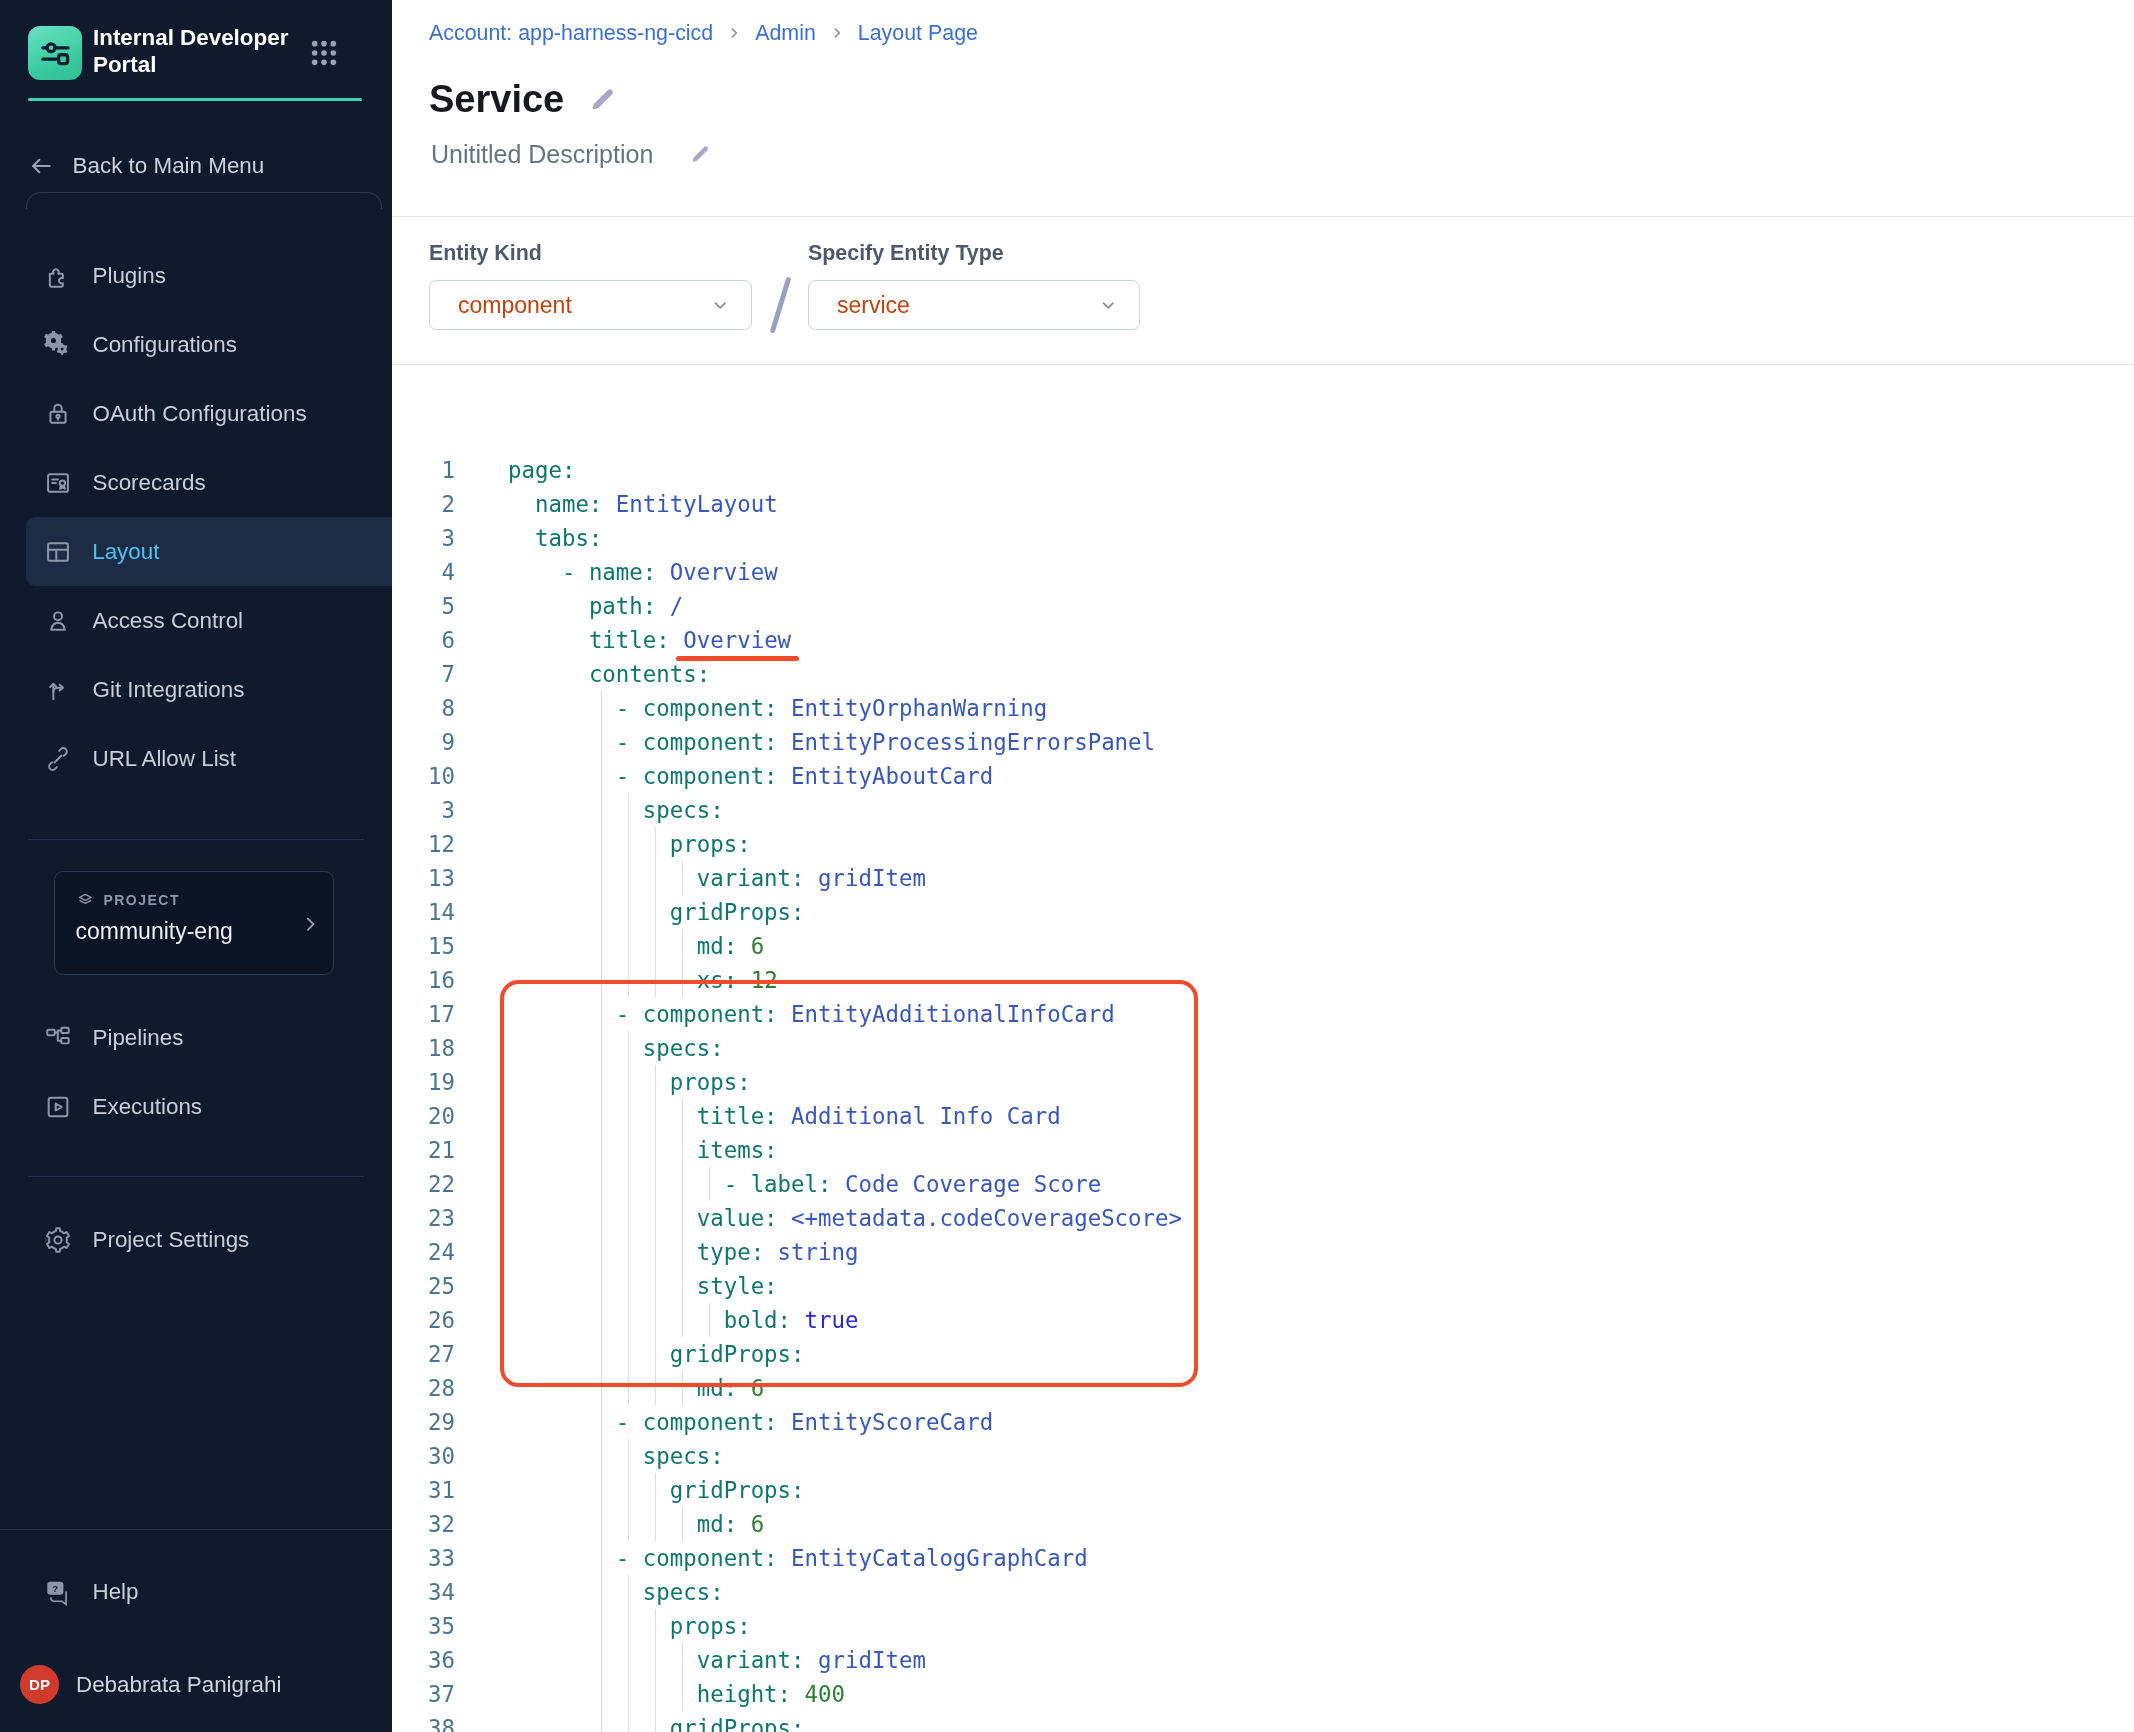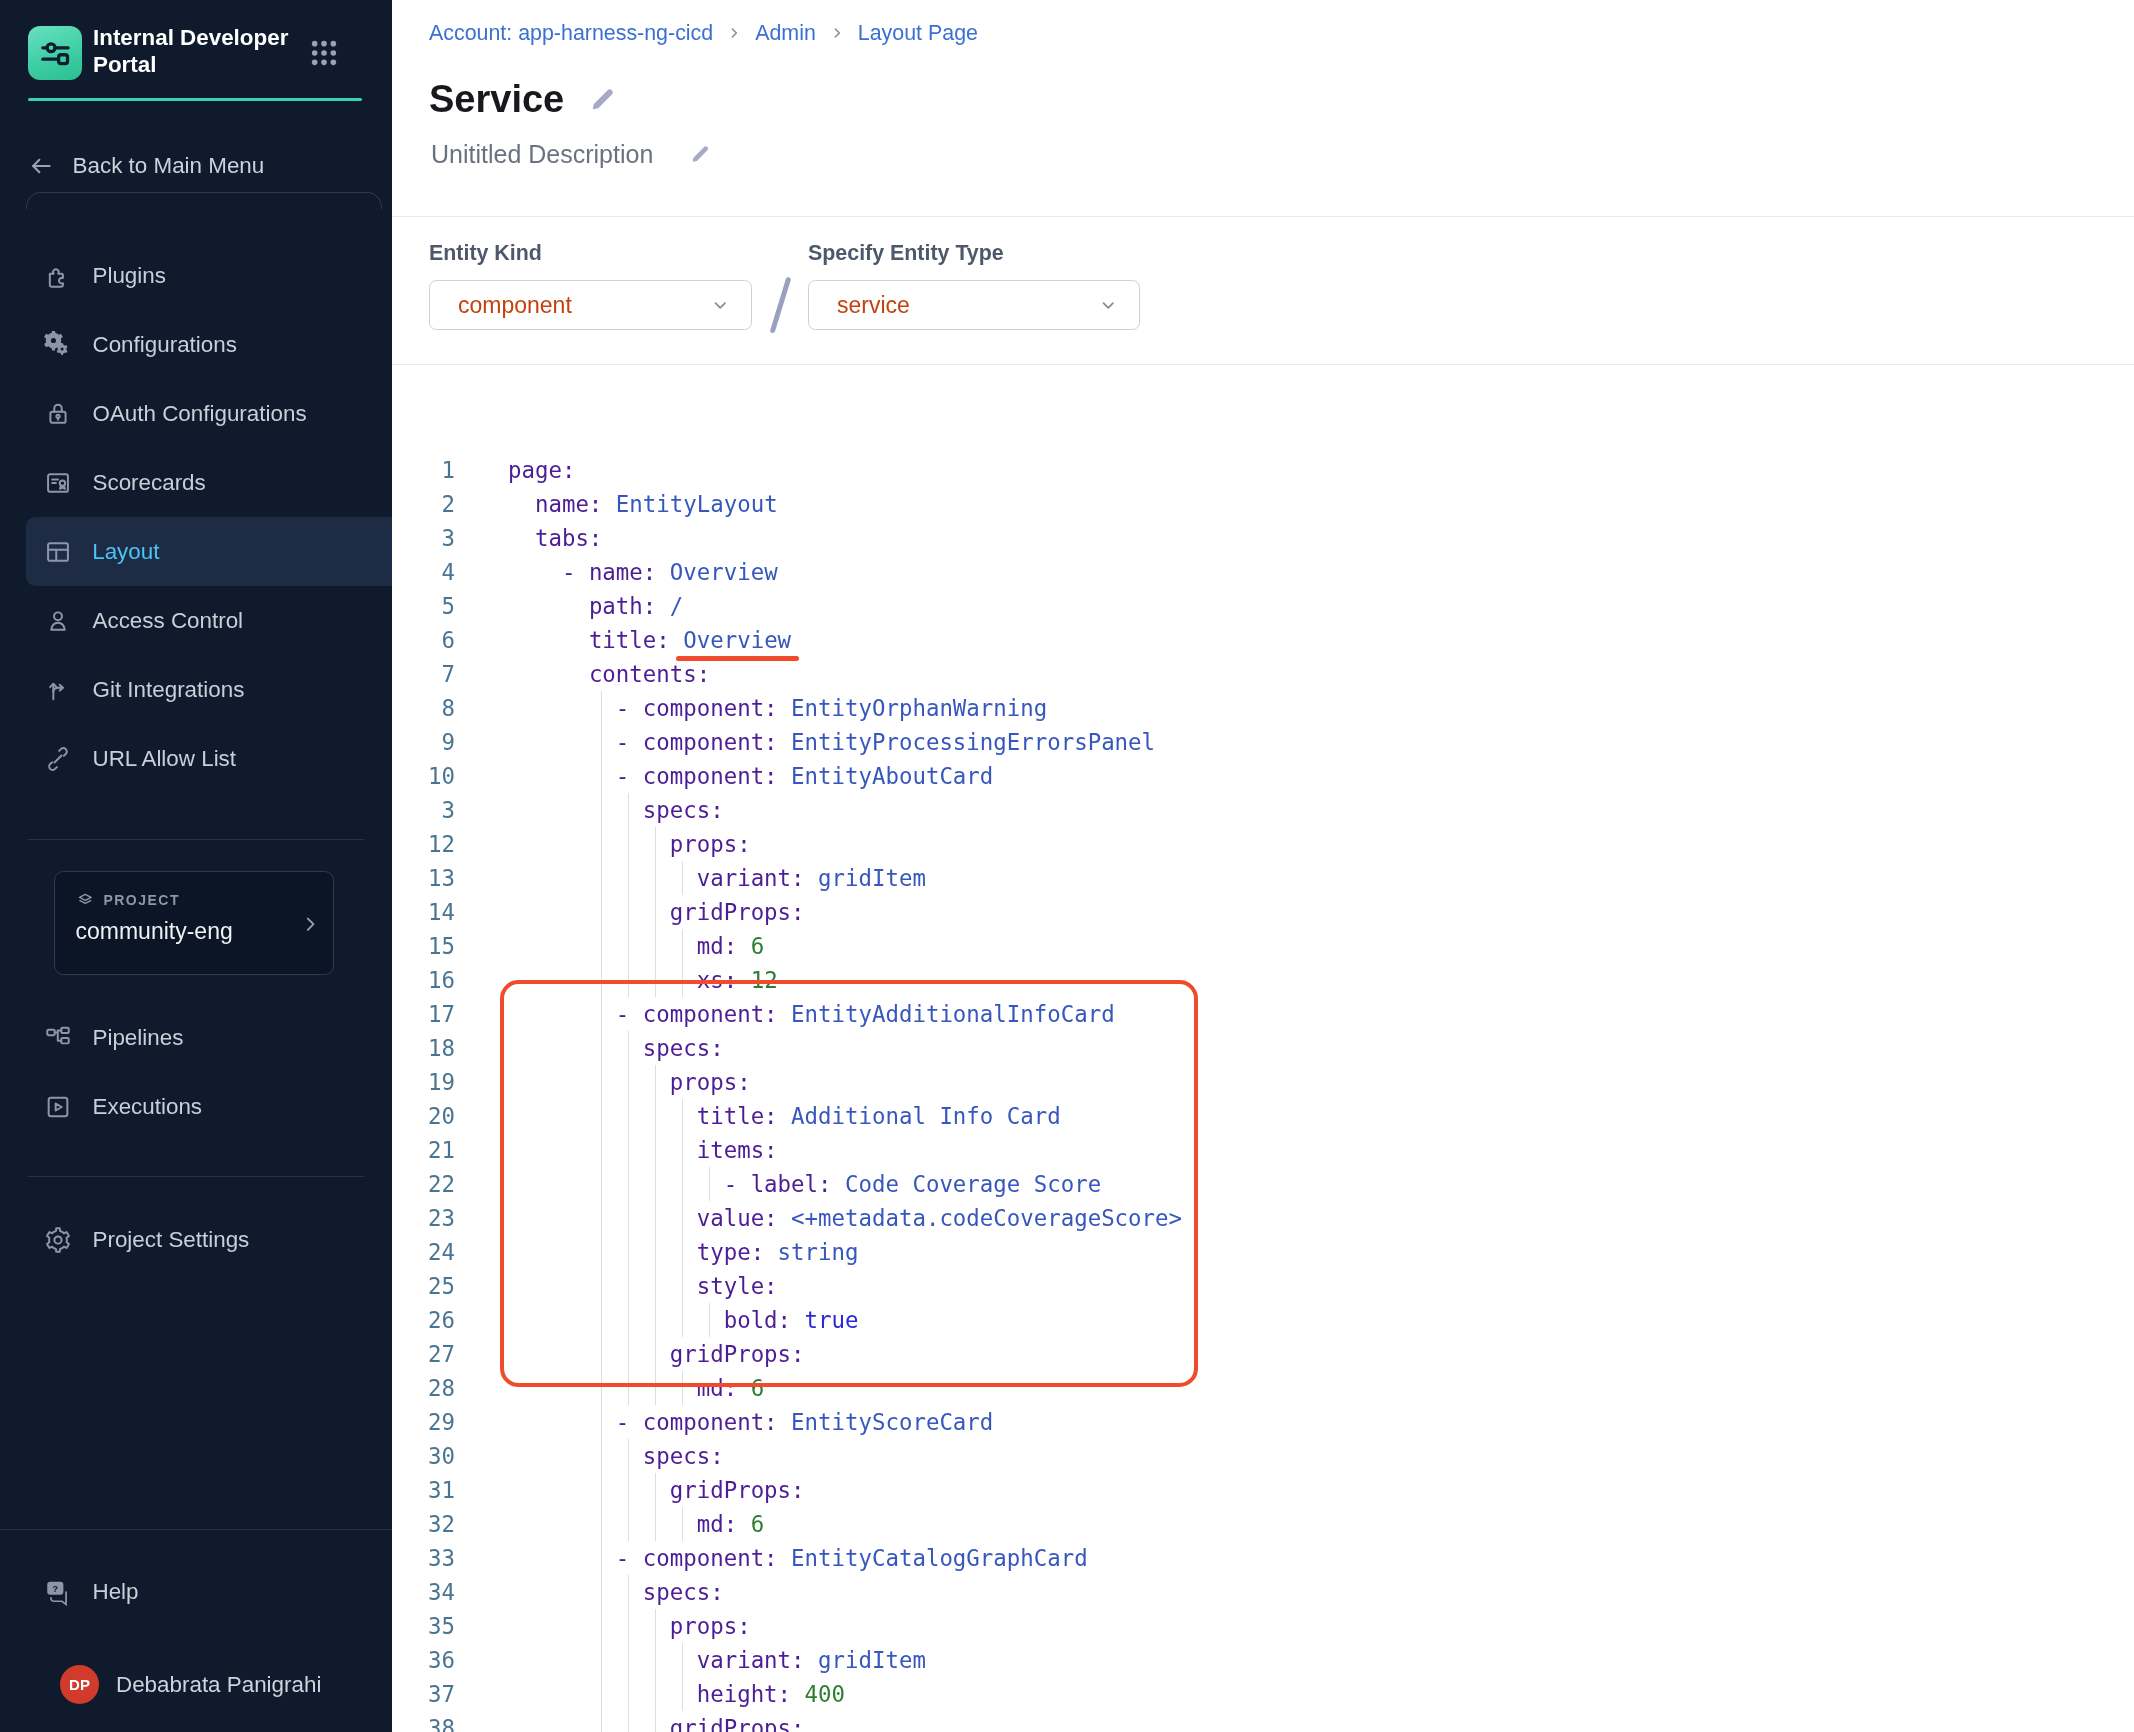--- a/index.html
+++ b/index.html
@@ -34,21 +34,21 @@
 
   .projcard { position:absolute; left:54px; top:871px; width:280px; height:104px; background:#0b1526;
               border:1.4px solid #2c3a52; border-radius:9.3px; padding:18.6px 18.6px 0 20.5px; cursor:pointer; }
   .projrow1 { display:flex; align-items:center; gap:9.3px; color:#8d96a8;text-align:right; }
   .projeyebrow { font-size:14px; font-weight:700; letter-spacing:1.5px; color:#8d96a8; }
   .projname { margin-top:8.4px; font-size:23px; color:#eef1f5; }
   .projchev { position:absolute; right:11.2px; top:41px; width:22.4px; height:22.4px; color:#98a1b3; }
 
   .helpgroup { position:absolute; left:0; top:1557px; width:392px; }
   .userrow { position:absolute; left:0; top:1650px; width:392px; height:69px; display:flex; align-items:center;
-             gap:17px; padding-left:60px; cursor:pointer; }
+             gap:17px; padding-left:20px; cursor:pointer; }
   .avatar { width:39px; height:39px; border-radius:50%; background:#d03b2c; color:#ffffff; font-size:15px;
             font-weight:700; display:flex; align-items:center; justify-content:center; flex:none; }
   .username { font-size:22.4px; color:#ced3dd; }
 
   
   .main { position:absolute; left:392px; top:0; width:1743px; height:1732px; background:#ffffff; }
   .breadcrumb { position:absolute; left:37px; top:20.5px; display:flex; align-items:center; gap:13px; font-size:21.4px;text-align:center; }
   .crumb { color:#3a6fd4; cursor:pointer; }
   .crumbsep { width:16px; height:16px; color:#878d99; }
   .titlerow { position:absolute; left:37px; top:78px; display:flex; align-items:center; gap:24px; }
@@ -71,21 +71,21 @@
   .code { position:absolute; left:0; top:453px; width:1743px;
           font-family:"DejaVu Sans Mono","Liberation Mono",monospace; font-size:22.4px; line-height:34px; }
   .cl { display:flex; height:34px; white-space:pre; }
   .ln { width:63px; text-align:right; color:#4a7592; flex:none; }
   .ct { margin-left:53px; }
   .g  { display:inline-block; height:34px; vertical-align:top;
         background-image:repeating-linear-gradient(to right,
           transparent 0, transparent calc(1ch - 0.9px),
           #dadfe6 calc(1ch - 0.9px), #dadfe6 1ch,
           transparent 1ch, transparent 2ch); }
-  .key, .dash { color:#4c1d95; }
+  .key, .dash { color:#0f766e; }
   .vs { color:#3757bd; } .vn { color:#2d7d30; } .vb { color:#2b28d8; }
   .u-red { position:relative; }
   .u-red::after { content:""; position:absolute; left:-7.5px; right:-7.5px; bottom:-8.4px; height:5.6px;
                   border-radius:2.8px; background:#ef4b2c; }
   .hlbox { position:absolute; left:108px; top:980px; width:698px; height:407px;
            border:4.7px solid #ef4b2c; border-radius:18.6px; pointer-events:none; }
 </style>
 </head>
 <body>
 

